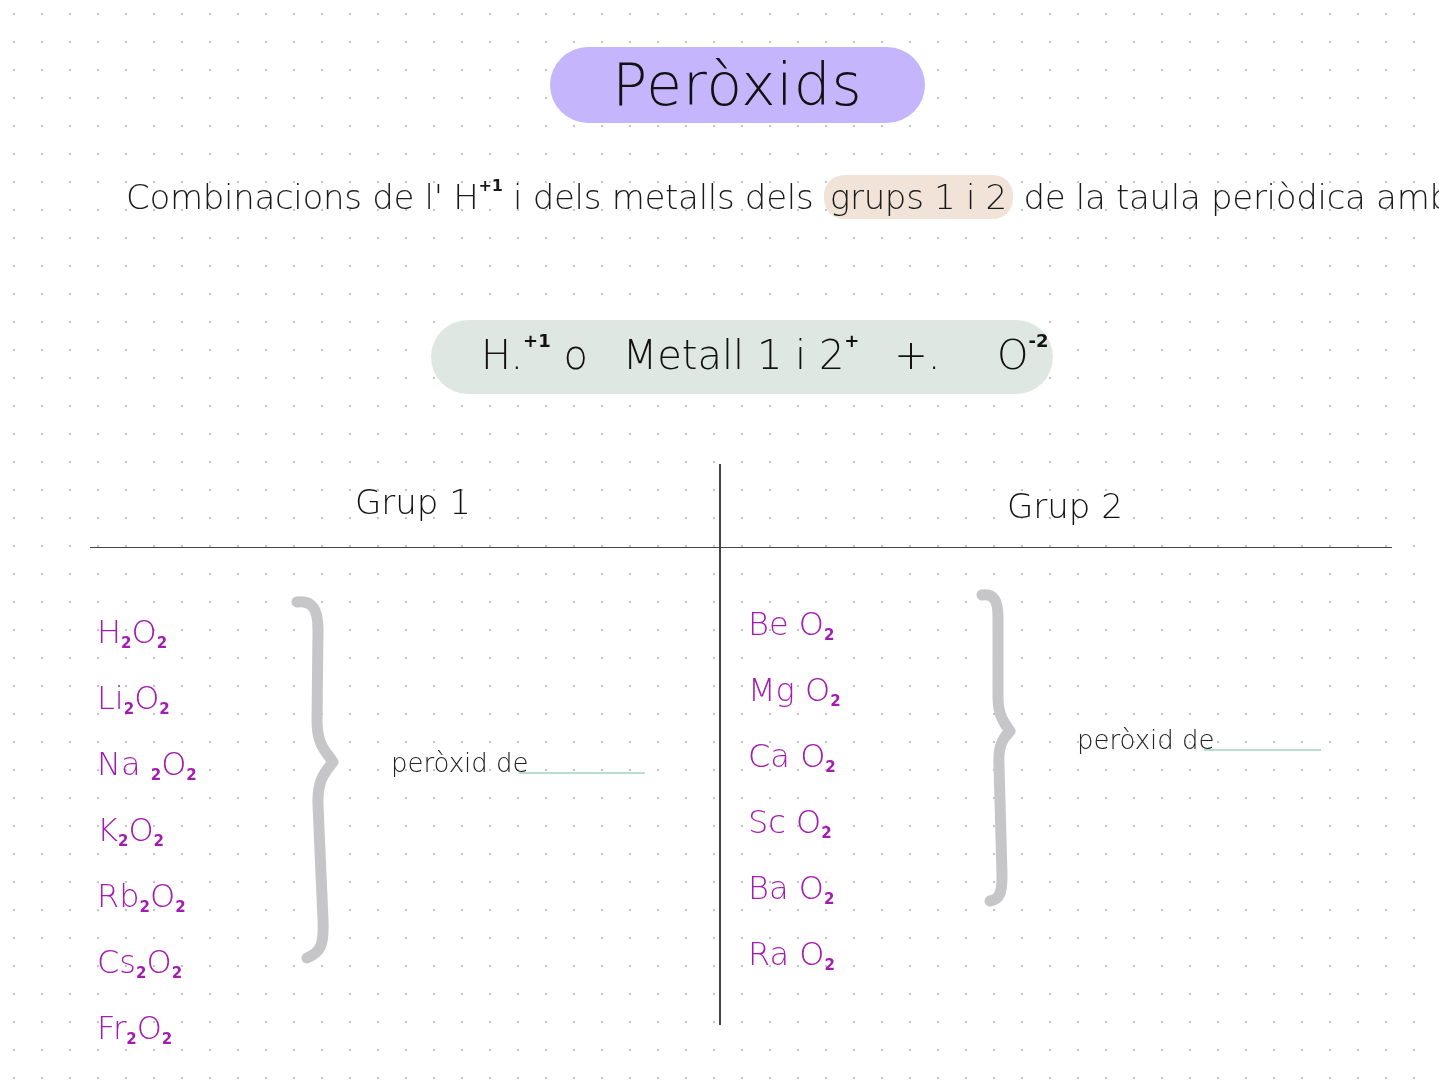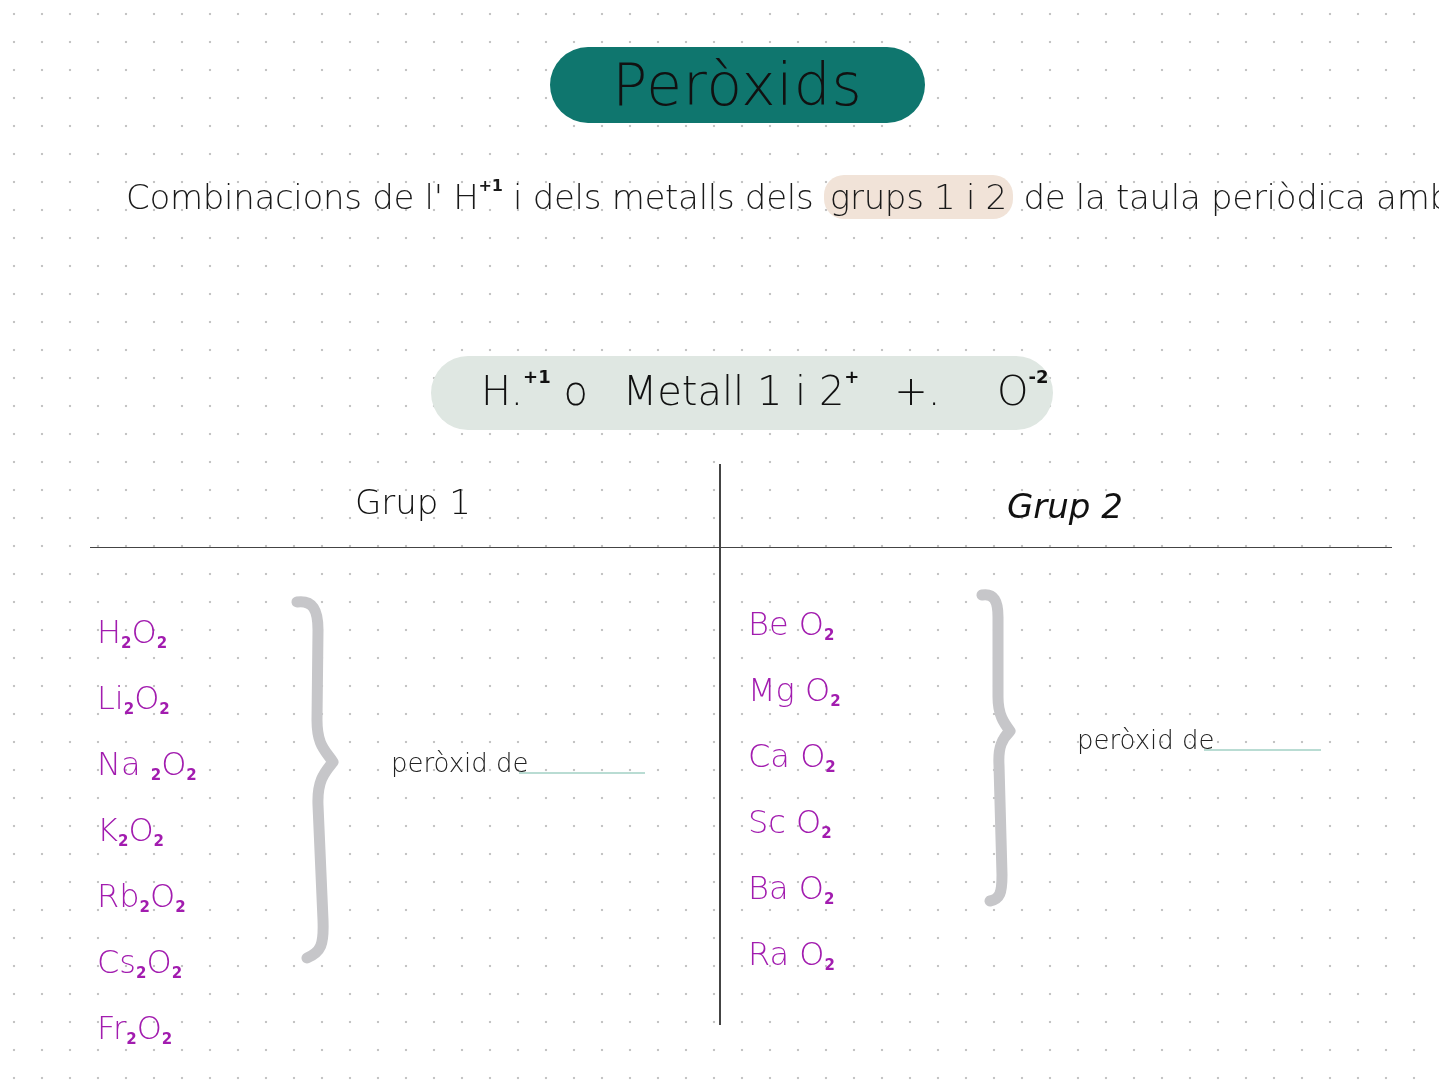--- a/index.html
+++ b/index.html
@@ -8,33 +8,33 @@
     background-color:#ffffff;
     background-image: radial-gradient(circle, #c4c4c4 1.1px, transparent 1.6px);
     background-size: 28px 28px;
     background-position: 0px 0px;
     font-family: "DejaVu Sans", sans-serif;
     color:#1a1a1a;
   }
   .abs { position:absolute; }
   .title-pill {
     left:550px; top:47px; width:375px; height:76px;
-    background:#0f766e; border-radius:38px;
+    background:#c4b5fd; border-radius:38px;
     display:flex; align-items:center; justify-content:center;
   }
   .title-text { font-size:58px; font-weight:300; letter-spacing:1px; color:#111; }
   .intro {
     left:126px; top:176px; font-size:34px; white-space:nowrap; color:#1a1a1a;
     font-weight:300; letter-spacing:-0.3px;
   }
   .intro .hl { background:#f1e3d8; border-radius:20px; padding:2px 6px; }
   .intro sup { font-size:16px; font-weight:bold; vertical-align:18px; }
   .formula-pill {
     left:431px; top:320px; width:622px; height:74px;
-    background:#dfe7e2; border-radius:37px;margin-top:36px;
+    background:#dfe7e2; border-radius:37px;
   }
   .formula-text {
     position:absolute; left:50px; top:10px; font-size:40px; white-space:nowrap; color:#111;
     font-weight:300;
   }
   .formula-text sup { font-size:18px; font-weight:bold; vertical-align:22px; }
   .sp { display:inline-block; width:22px; }
   .hline { left:90px; top:547px; width:1302px; height:1px; background:#444; }
   .vline { left:719px; top:464px; width:1.5px; height:561px; background:#444; }
   .grp-h { font-size:34px; font-weight:300; color:#111; }
@@ -62,21 +62,21 @@
     <span>Metall 1 i 2</span><sup>+</sup><span class="sp"></span>
     <span>+.</span><span class="sp"></span><span class="sp"></span>
     <span>O</span><sup>-2</sup>
   </div>
 </div>
 
 <div class="abs hline"></div>
 <div class="abs vline"></div>
 
 <div class="abs grp-h" style="left:316px; top:482px;margin-left:39px;">Grup 1</div>
-<div class="abs grp-h" style="left:1007px; top:486px;font-style:italic;">Grup 2</div>
+<div class="abs grp-h" style="left:1007px; top:486px;">Grup 2</div>
 
 <div class="abs list" style="left:97px; top:605px;">
   <div><span>H</span><sub>2</sub><span>O</span><sub>2</sub></div>
   <div><span>Li</span><sub>2</sub><span>O</span><sub>2</sub></div>
   <div><span>Na </span><sub>2</sub><span>O</span><sub>2</sub></div>
   <div><span>K</span><sub>2</sub><span>O</span><sub>2</sub></div>
   <div><span>Rb</span><sub>2</sub><span>O</span><sub>2</sub></div>
   <div><span>Cs</span><sub>2</sub><span>O</span><sub>2</sub></div>
   <div><span>Fr</span><sub>2</sub><span>O</span><sub>2</sub></div>
 </div>

